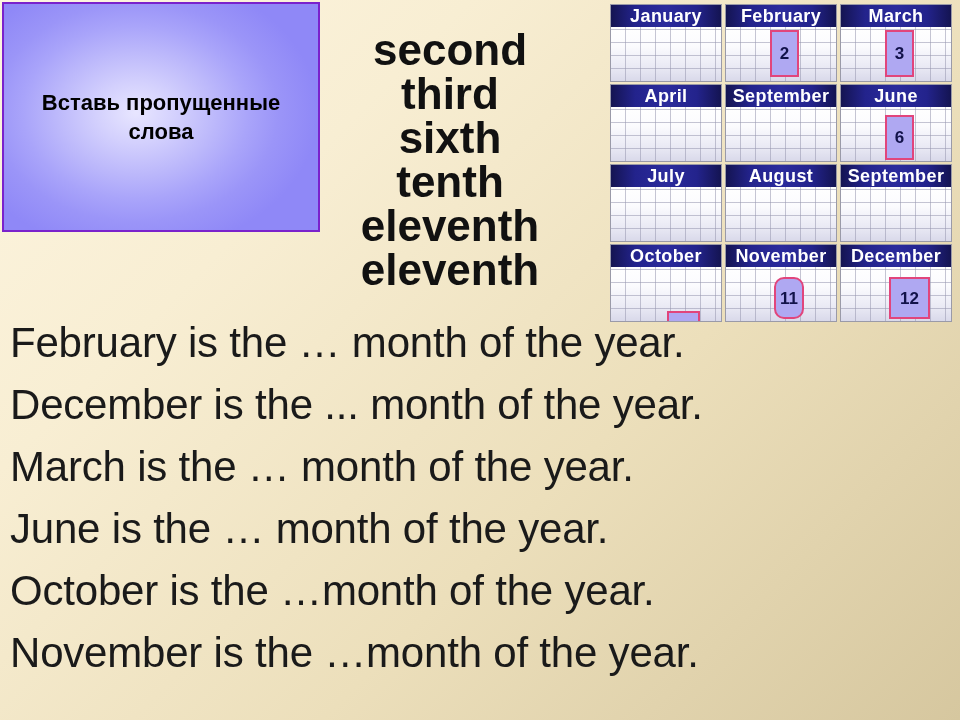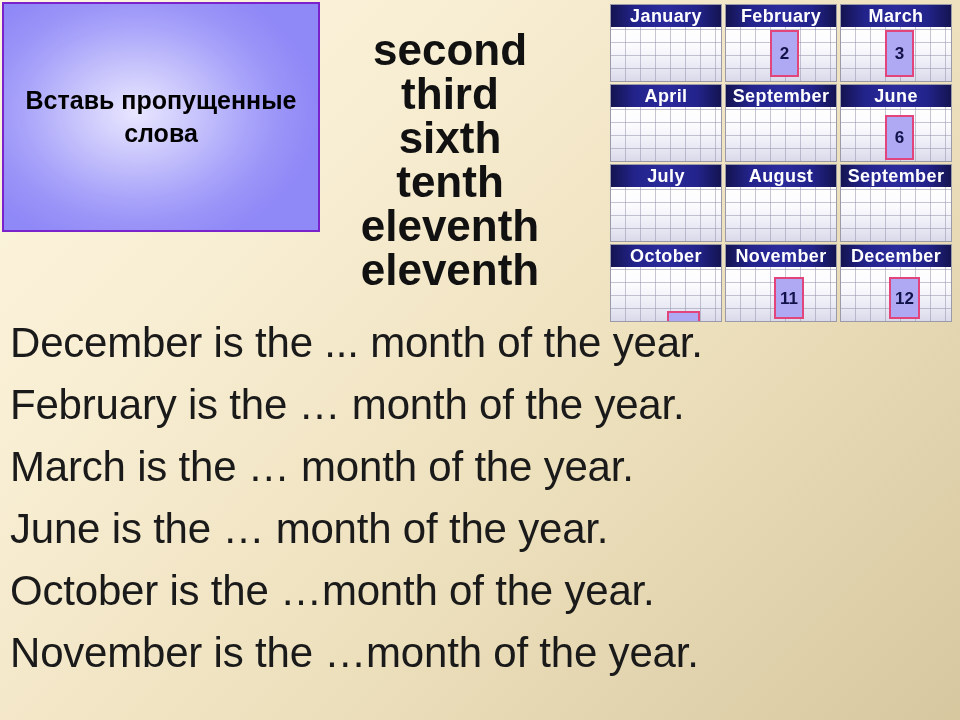--- a/index.html
+++ b/index.html
@@ -41,21 +41,21 @@
         #8f88f7 100%);
     display: flex;
     align-items: center;
     justify-content: center;
   }
   #title-text {
     text-align: center;
     color: #000000;
     font-family: "Liberation Sans", sans-serif;
     font-weight: bold;
-    font-size: 25px;
+    font-size: 22px;
     line-height: 1.32;
     letter-spacing: 0px;
     padding: 0 8px;
   }
 
   
   #word-list {
     position: absolute;
     left: 330px;
     top: 28px;
@@ -248,36 +248,36 @@
       <div class="month-grid">
         <div class="grid-lines"></div>
         <div class="day-highlight" style="left:56px; top:10px; width:33px; height:42px;margin-top:34px;">10</div>
       </div>
     </div>
 
     <div class="month">
       <div class="month-header">November</div>
       <div class="month-grid">
         <div class="grid-lines"></div>
-        <div class="day-highlight" style="left:48px; top:10px; width:30px; height:42px;">11</div>
+        <div class="day-highlight" style="left:48px; top:10px; width:30px; height:42px;border-radius:10px;">11</div>
       </div>
     </div>
 
     <div class="month">
       <div class="month-header">December</div>
       <div class="month-grid">
         <div class="grid-lines"></div>
-        <div class="day-highlight" style="left:48px; top:10px; width:31px; height:42px;">12</div>
+        <div class="day-highlight" style="left:48px; top:10px; width:41px; height:42px;">12</div>
       </div>
     </div>
 
   </div>
 
   <div id="sentences">
+    <span class="sentence">February is the … month of the year.</span>
     <span class="sentence">December is the ... month of the year.</span>
-    <span class="sentence">February is the … month of the year.</span>
     <span class="sentence">March is the … month of the year.</span>
     <span class="sentence">June is the … month of the year.</span>
     <span class="sentence">October is the …month of the year.</span>
     <span class="sentence">November is the …month of the year.</span>
   </div>
 
 </div>
 
 </body></html>

